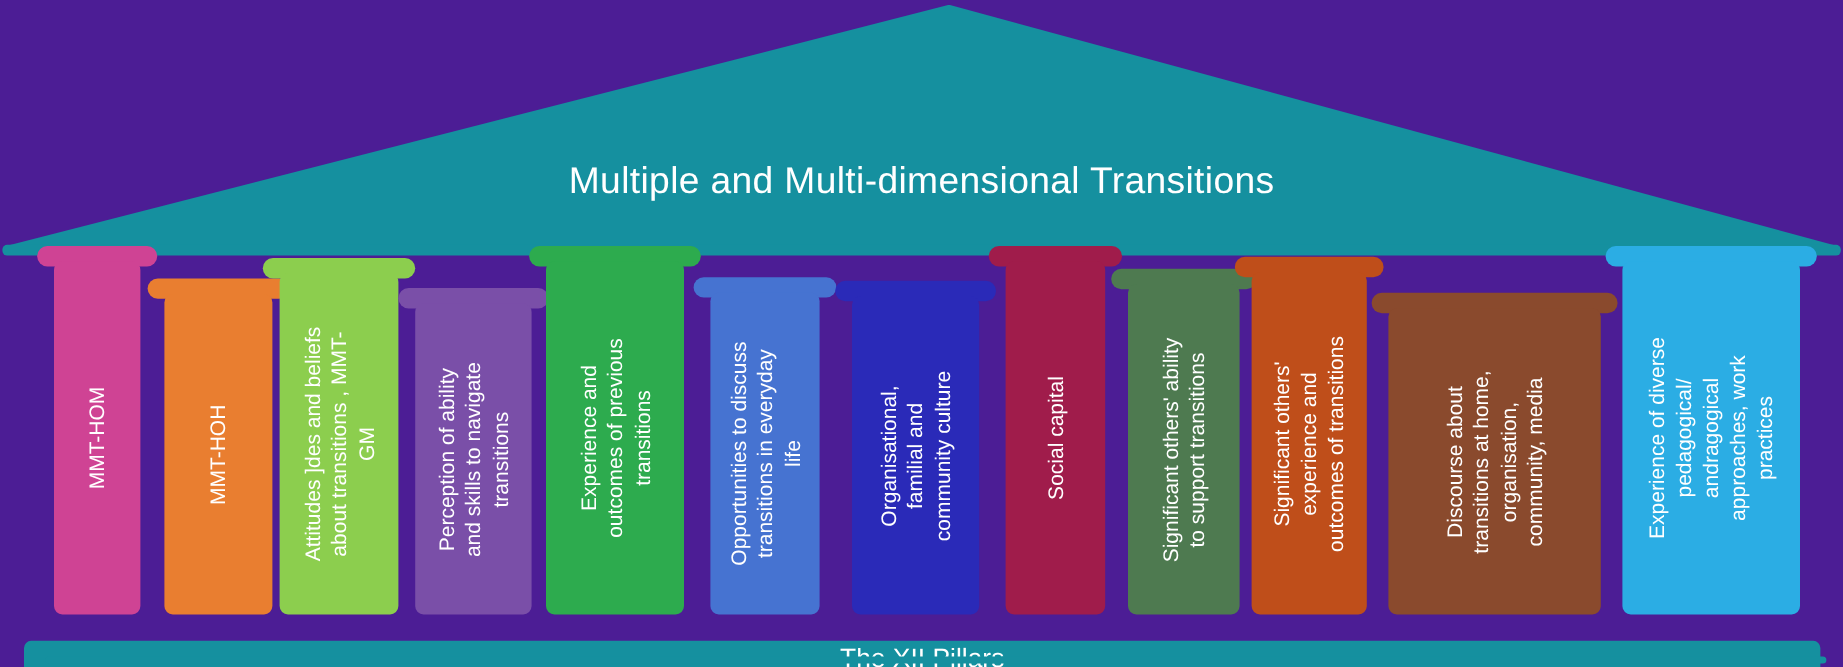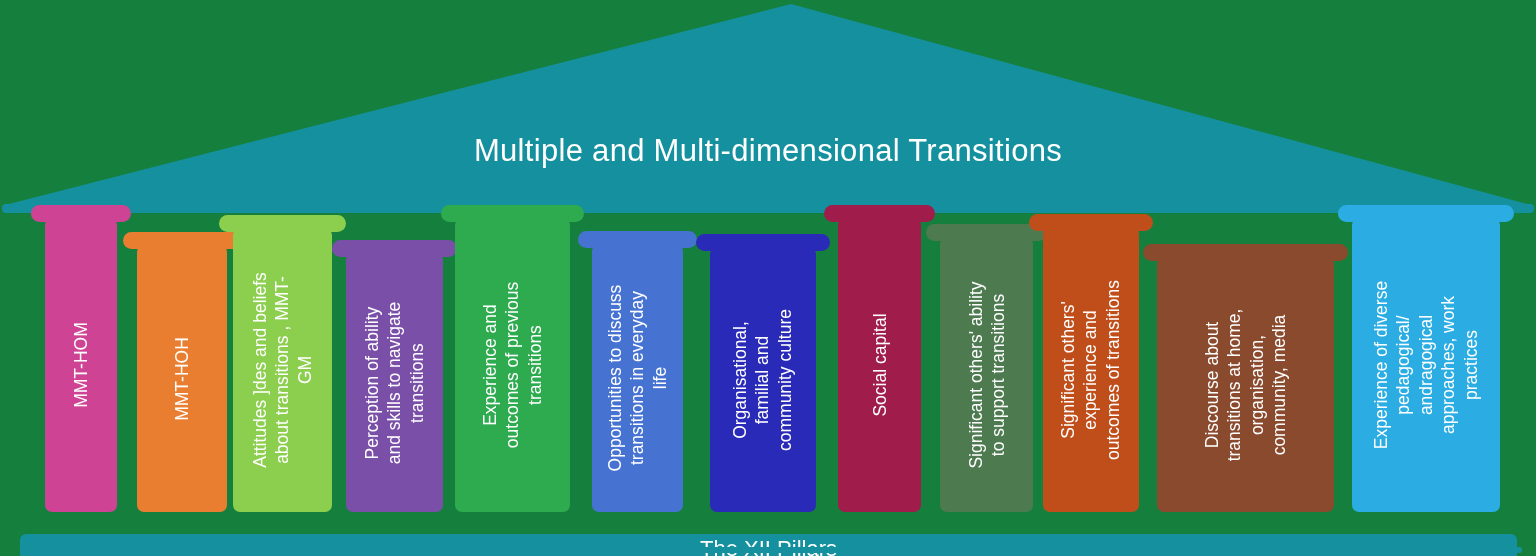--- a/index.html
+++ b/index.html
@@ -4,21 +4,21 @@
 <style>
   html, body {
     margin: 0;
     padding: 0;
     background: #ffffff;
   }
   .canvas {
     position: relative;
     width: 1536px;
     height: 556px;
-    background: #15803d;
+    background: #4c1d95;
     overflow: hidden;
     font-family: "Liberation Sans", sans-serif;
   }
   
   .roof {
     position: absolute;
     left: 5px;
     top: 4px;
     width: 1526px;
     height: 201px;

